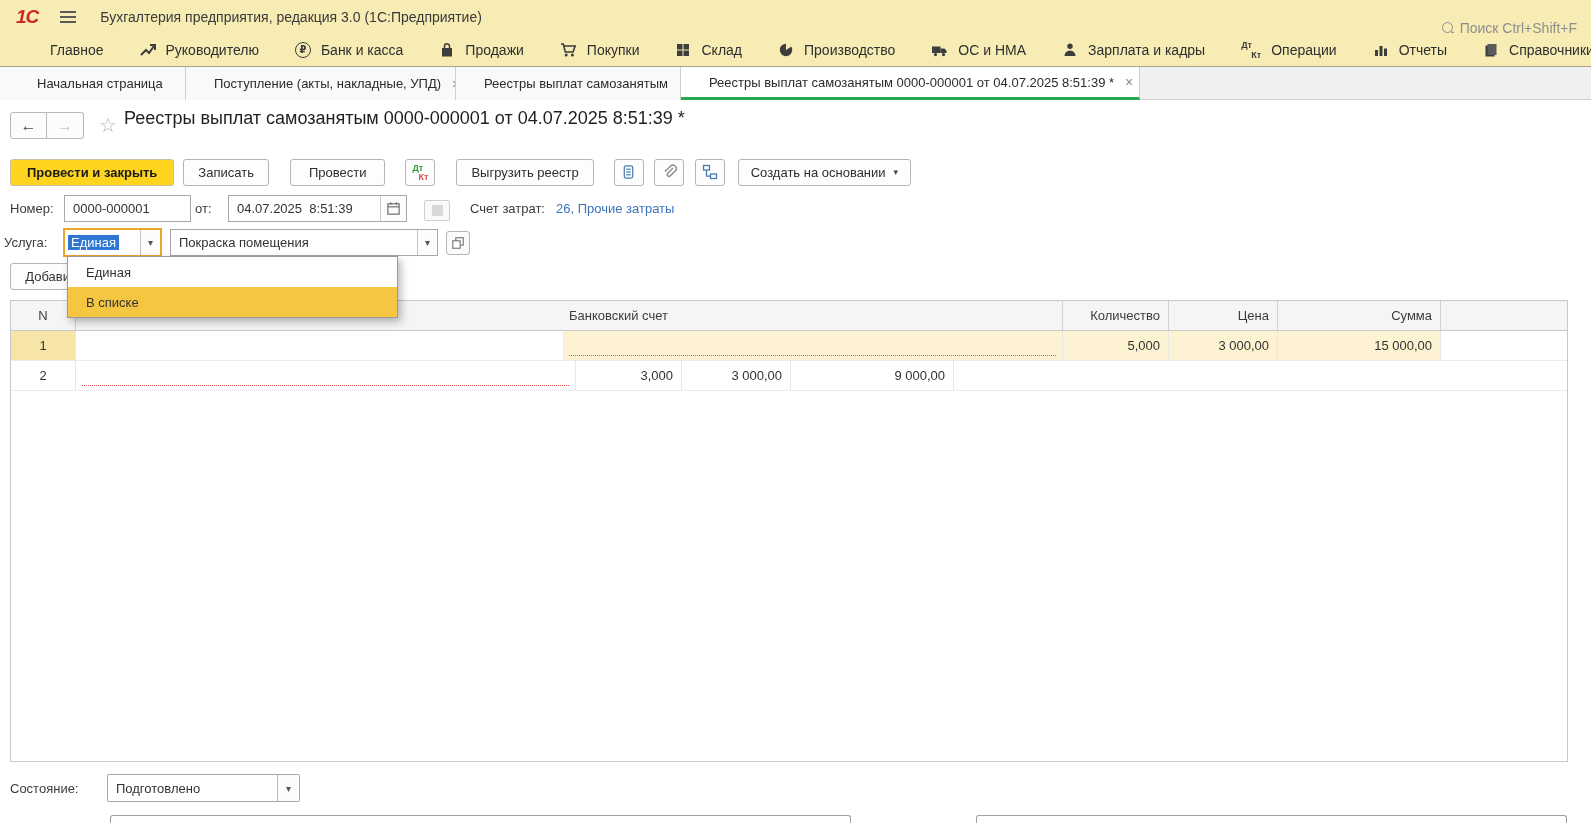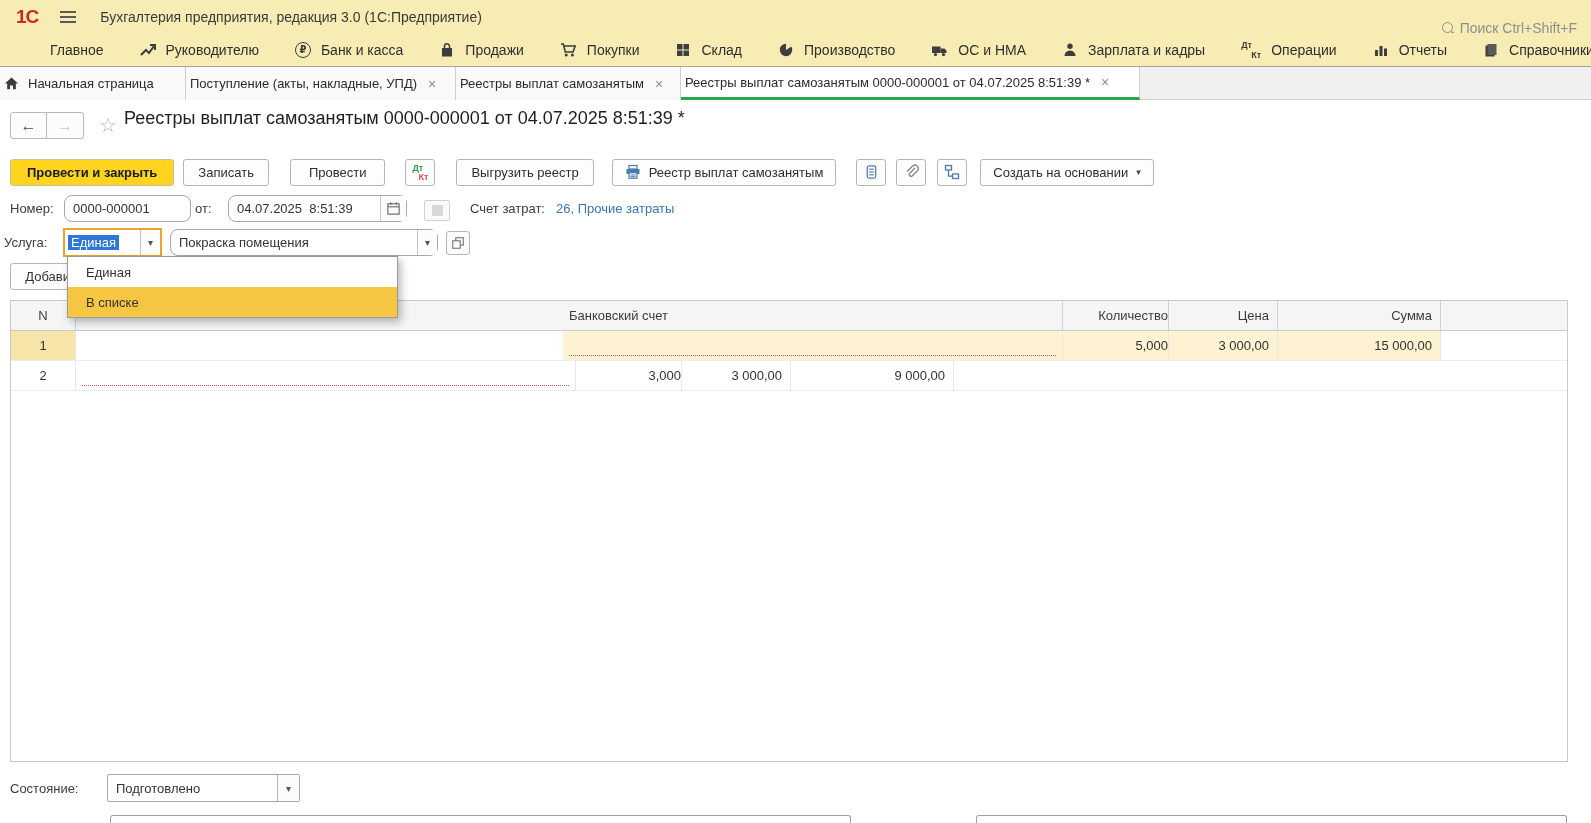--- a/index.html
+++ b/index.html
@@ -8,21 +8,21 @@
     position: relative; width: 1591px; height: 823px; overflow: hidden;
     background: #fff; font-family: "Liberation Sans", "DejaVu Sans", sans-serif;
     font-size: 13px; color: #333;
   }
 
   
   .titlebar {
     position: absolute; left:0; top:0; width:1591px; height:33px;
     background:#f6ecb4; display:flex; align-items:center; padding:0 10px;
   }
-  .logo { font-size:19px; font-weight:bold; color:#cf2721; margin-left:6px; letter-spacing:-1px; }
+  .logo { font-size:19px; font-weight:bold; font-style:italic; color:#cf2721; margin-left:6px; letter-spacing:-1px; }
   .burger { display:inline-flex; flex-direction:column; gap:3px; width:16px; margin-left:22px; cursor:pointer; }
   .burger i { display:block; height:2px; background:#5a5a5a; }
   .app-title { margin-left:24px; font-size:14px; color:#3a3a3a; white-space:nowrap; }
   .search { margin-left:auto; display:flex; align-items:center; gap:7px; color:#8e8e8e; font-size:14px; padding-right:4px; cursor:text;margin-top:22px; }
   .mag { width:11px; height:11px; border:1.5px solid #8e8e8e; border-radius:50%; position:relative; display:inline-block; }
   .mag::after { content:""; position:absolute; width:6px; height:1.5px; background:#8e8e8e; transform:rotate(45deg); right:-5px; bottom:-2px; }
 
   
   .menubar {
     position:absolute; left:0; top:33px; width:1591px; height:34px;
@@ -34,21 +34,21 @@
   .mitem svg { flex:0 0 auto; }
   .circle-rub { width:16px; height:16px; border:1.5px solid #3d3d3d; border-radius:50%; display:inline-flex; align-items:center; justify-content:center; font-size:10px; font-weight:bold; color:#3d3d3d; font-family:"DejaVu Sans",sans-serif; }
   .dtkt-mini { position:relative; width:20px; height:22px; display:inline-block; }
   .dtkt-mini .a { position:absolute; top:1px; left:0; font-size:9px; font-weight:bold; color:#3d3d3d; }
   .dtkt-mini .b { position:absolute; bottom:1px; right:0; font-size:9px; font-weight:bold; color:#3d3d3d; }
 
   
   .tabbar { position:absolute; left:0; top:67px; width:1591px; height:33px; background:#f0f0f0; border-bottom:1px solid #cfcfcf; }
   .tab {
     position:absolute; top:0; height:33px; background:#f9f9f9; border-right:1px solid #cfcfcf;
-    display:flex; align-items:center; gap:9px; padding:0 4px; cursor:pointer; color:#2b2b2b; white-space:nowrap; overflow:hidden;
+    display:flex; align-items:center; gap:9px; padding:0 28px; cursor:pointer; color:#2b2b2b; white-space:nowrap; overflow:hidden;
   }
   .tab .x { color:#8a8a8a; font-size:14px; margin-left:2px; cursor:pointer; }
   .tab.active { background:#fff; border-bottom:3px solid #2ba84e; z-index:2; }
   .t0 { left:0; width:186px; } .t1 { left:186px; width:270px; } .t2 { left:456px; width:225px; } .t3 { left:681px; width:459px; }
 
   
   .navbtns { position:absolute; left:10px; top:112px; display:flex; z-index:1; }
   .navbtn { width:37px; height:27px; border:1px solid #b9b9b9; background:#fcfcfc; display:flex; align-items:center; justify-content:center; font-size:16px; color:#4a4a4a; cursor:pointer; }
   .navbtn.first { border-radius:3px 0 0 3px; }
   .navbtn.disabled { border-left:none; color:#c6c6c6; border-radius:0 3px 3px 0; }
@@ -64,21 +64,21 @@
   }
   .btn.primary { background:#ffd41f; border-color:#c9c0a0; font-weight:bold; color:#1a1a1a; padding:0 16px; }
   .btn.iconbtn { width:30px; padding:0; }
   .arrow-sm { font-size:9px; color:#444; }
   .dtkt-btn { position:relative; width:30px; height:27px; border:1px solid #b5b5b5; border-radius:3px; background:#fdfdfd; cursor:pointer; }
   .dtkt-btn .a { position:absolute; top:3px; left:6px; font-size:9px; font-weight:bold; color:#2f9e44; }
   .dtkt-btn .b { position:absolute; bottom:3px; right:6px; font-size:9px; font-weight:bold; color:#d9534f; }
 
   
   .lbl { position:absolute; font-size:13px; color:#3c3c3c; }
-  .field { position:absolute; height:27px; border:1px solid #a8a8a8; border-radius:8px; background:#fff; display:flex; align-items:center; }
+  .field { position:absolute; height:27px; border:1px solid #a8a8a8; border-radius:0; background:#fff; display:flex; align-items:center; }
   .field .val { padding-left:8px; flex:1; white-space:pre; overflow:hidden; }
   .field .side { width:26px; align-self:stretch; border-left:1px solid #c9c9c9; display:flex; align-items:center; justify-content:center; cursor:pointer; background:#fcfcfc; }
   .field .darr { width:20px; align-self:stretch; border-left:1px solid #c3c3c3; display:flex; align-items:center; justify-content:center; color:#555; font-size:10px; cursor:pointer; background:#fcfcfc; }
   .auxbtn { position:absolute; left:424px; top:200px; width:26px; height:21px; border:1px solid #cfcfcf; border-radius:2px; background:#fafafa; display:flex; align-items:center; justify-content:center; cursor:pointer; }
   .auxbtn i { width:11px; height:11px; background:#d8d8d8; display:block; }
   .linkv { position:absolute; font-size:13px; color:#3a74ba; cursor:pointer; white-space:nowrap; }
 
   .combo-focus { position:absolute; left:63px; top:228px; width:99px; height:29px; border:2px solid #eca52b; display:flex; background:#fff; }
   .combo-focus .val { flex:1; display:flex; align-items:center; padding-left:3px; }
   .combo-focus .sel { background:#2e77d4; color:#fff; padding:0 3px; }
@@ -95,21 +95,21 @@
   
   .tbl { position:absolute; left:10px; top:300px; width:1558px; }
   .thead { display:flex; height:31px; background:#f5f5f5; border:1px solid #c9c9c9; color:#3c3c3c; }
   .thead > div { display:flex; align-items:center; border-right:1px solid #d2d2d2; overflow:hidden; }
   .tbody { border-left:1px solid #c9c9c9; border-right:1px solid #c9c9c9; border-bottom:1px solid #c9c9c9; height:431px; display:flex; flex-direction:column; }
   .trow { display:flex; height:30px; border-bottom:1px solid #ececec; cursor:pointer; }
   .trow > div { display:flex; align-items:center; border-right:1px solid #e8e8e8; overflow:hidden; position:relative; }
   .c-n { width:65px; justify-content:center; }
   .c-name { width:487px; padding-left:8px;margin-top:44px; }
   .c-bank { width:500px; padding-left:6px; }
-  .c-qty { width:106px; justify-content:flex-end; }
+  .c-qty { width:106px; justify-content:flex-end; padding-right:8px; }
   .c-price { width:109px; justify-content:flex-end; padding-right:8px; }
   .c-sum { width:163px; justify-content:flex-end; padding-right:8px; }
   .c-extra { flex:1; border-right:none !important; }
   .trow.sel > .c-n { background:#f6e4a8; }
   .trow.sel > .c-name, .trow.sel > .c-bank, .trow.sel > .c-qty, .trow.sel > .c-price, .trow.sel > .c-sum { background:#fdf2d1; }
   .redline { position:absolute; left:6px; right:6px; bottom:4px; border-bottom:1px dotted #dd5454; }
   .tfill { flex:1; }
 
   
   .status-combo { position:absolute; left:107px; top:774px; width:193px; height:28px; border:1px solid #a8a8a8; border-radius:2px; background:#fff; display:flex; align-items:center; }
@@ -258,30 +258,20 @@
 
   <div class="toolbar">
     <div class="btn primary">Провести и закрыть</div>
     <div class="btn" style="margin-left:9px">Записать</div>
     <div class="btn" style="margin-left:21px;padding:0 18px">Провести</div>
     <div class="dtkt-btn" style="margin-left:20px">
       <span class="a">Дт</span>
       <span class="b">Кт</span>
     </div>
     <div class="btn" style="margin-left:21px">Выгрузить реестр</div>
-    <div class="btn" style="margin-left:18px;padding:0 12px">
-      <svg width="16" height="16" viewBox="0 0 16 16">
-          <rect x="4" y="1.5" width="8" height="3.5" fill="none" stroke="#4a7aae" stroke-width="1.2"></rect>
-          <rect x="1.5" y="5" width="13" height="5" fill="#4a7aae"></rect>
-          <rect x="4" y="8.7" width="8" height="5.5" fill="#fff" stroke="#4a7aae" stroke-width="1.2"></rect>
-          <line x1="5.5" y1="11" x2="10.5" y2="11" stroke="#4a7aae"></line>
-          <line x1="5.5" y1="12.7" x2="10.5" y2="12.7" stroke="#4a7aae"></line>
-        </svg>
-      <span>Реестр выплат самозанятым</span>
-    </div>
     <div class="btn iconbtn" style="margin-left:20px">
       <svg width="15" height="16" viewBox="0 0 16 16">
           <rect x="3.5" y="1.5" width="9" height="13" rx="2" fill="none" stroke="#4a7aae" stroke-width="1.3"></rect>
           <line x1="5.5" y1="5" x2="10.5" y2="5" stroke="#4a7aae" stroke-width="1.2"></line>
           <line x1="5.5" y1="8" x2="10.5" y2="8" stroke="#4a7aae" stroke-width="1.2"></line>
           <line x1="5.5" y1="11" x2="10.5" y2="11" stroke="#4a7aae" stroke-width="1.2"></line>
         </svg>
     </div>
     <div class="btn iconbtn" style="margin-left:10px">
       <svg width="16" height="16" viewBox="0 0 16 16">

